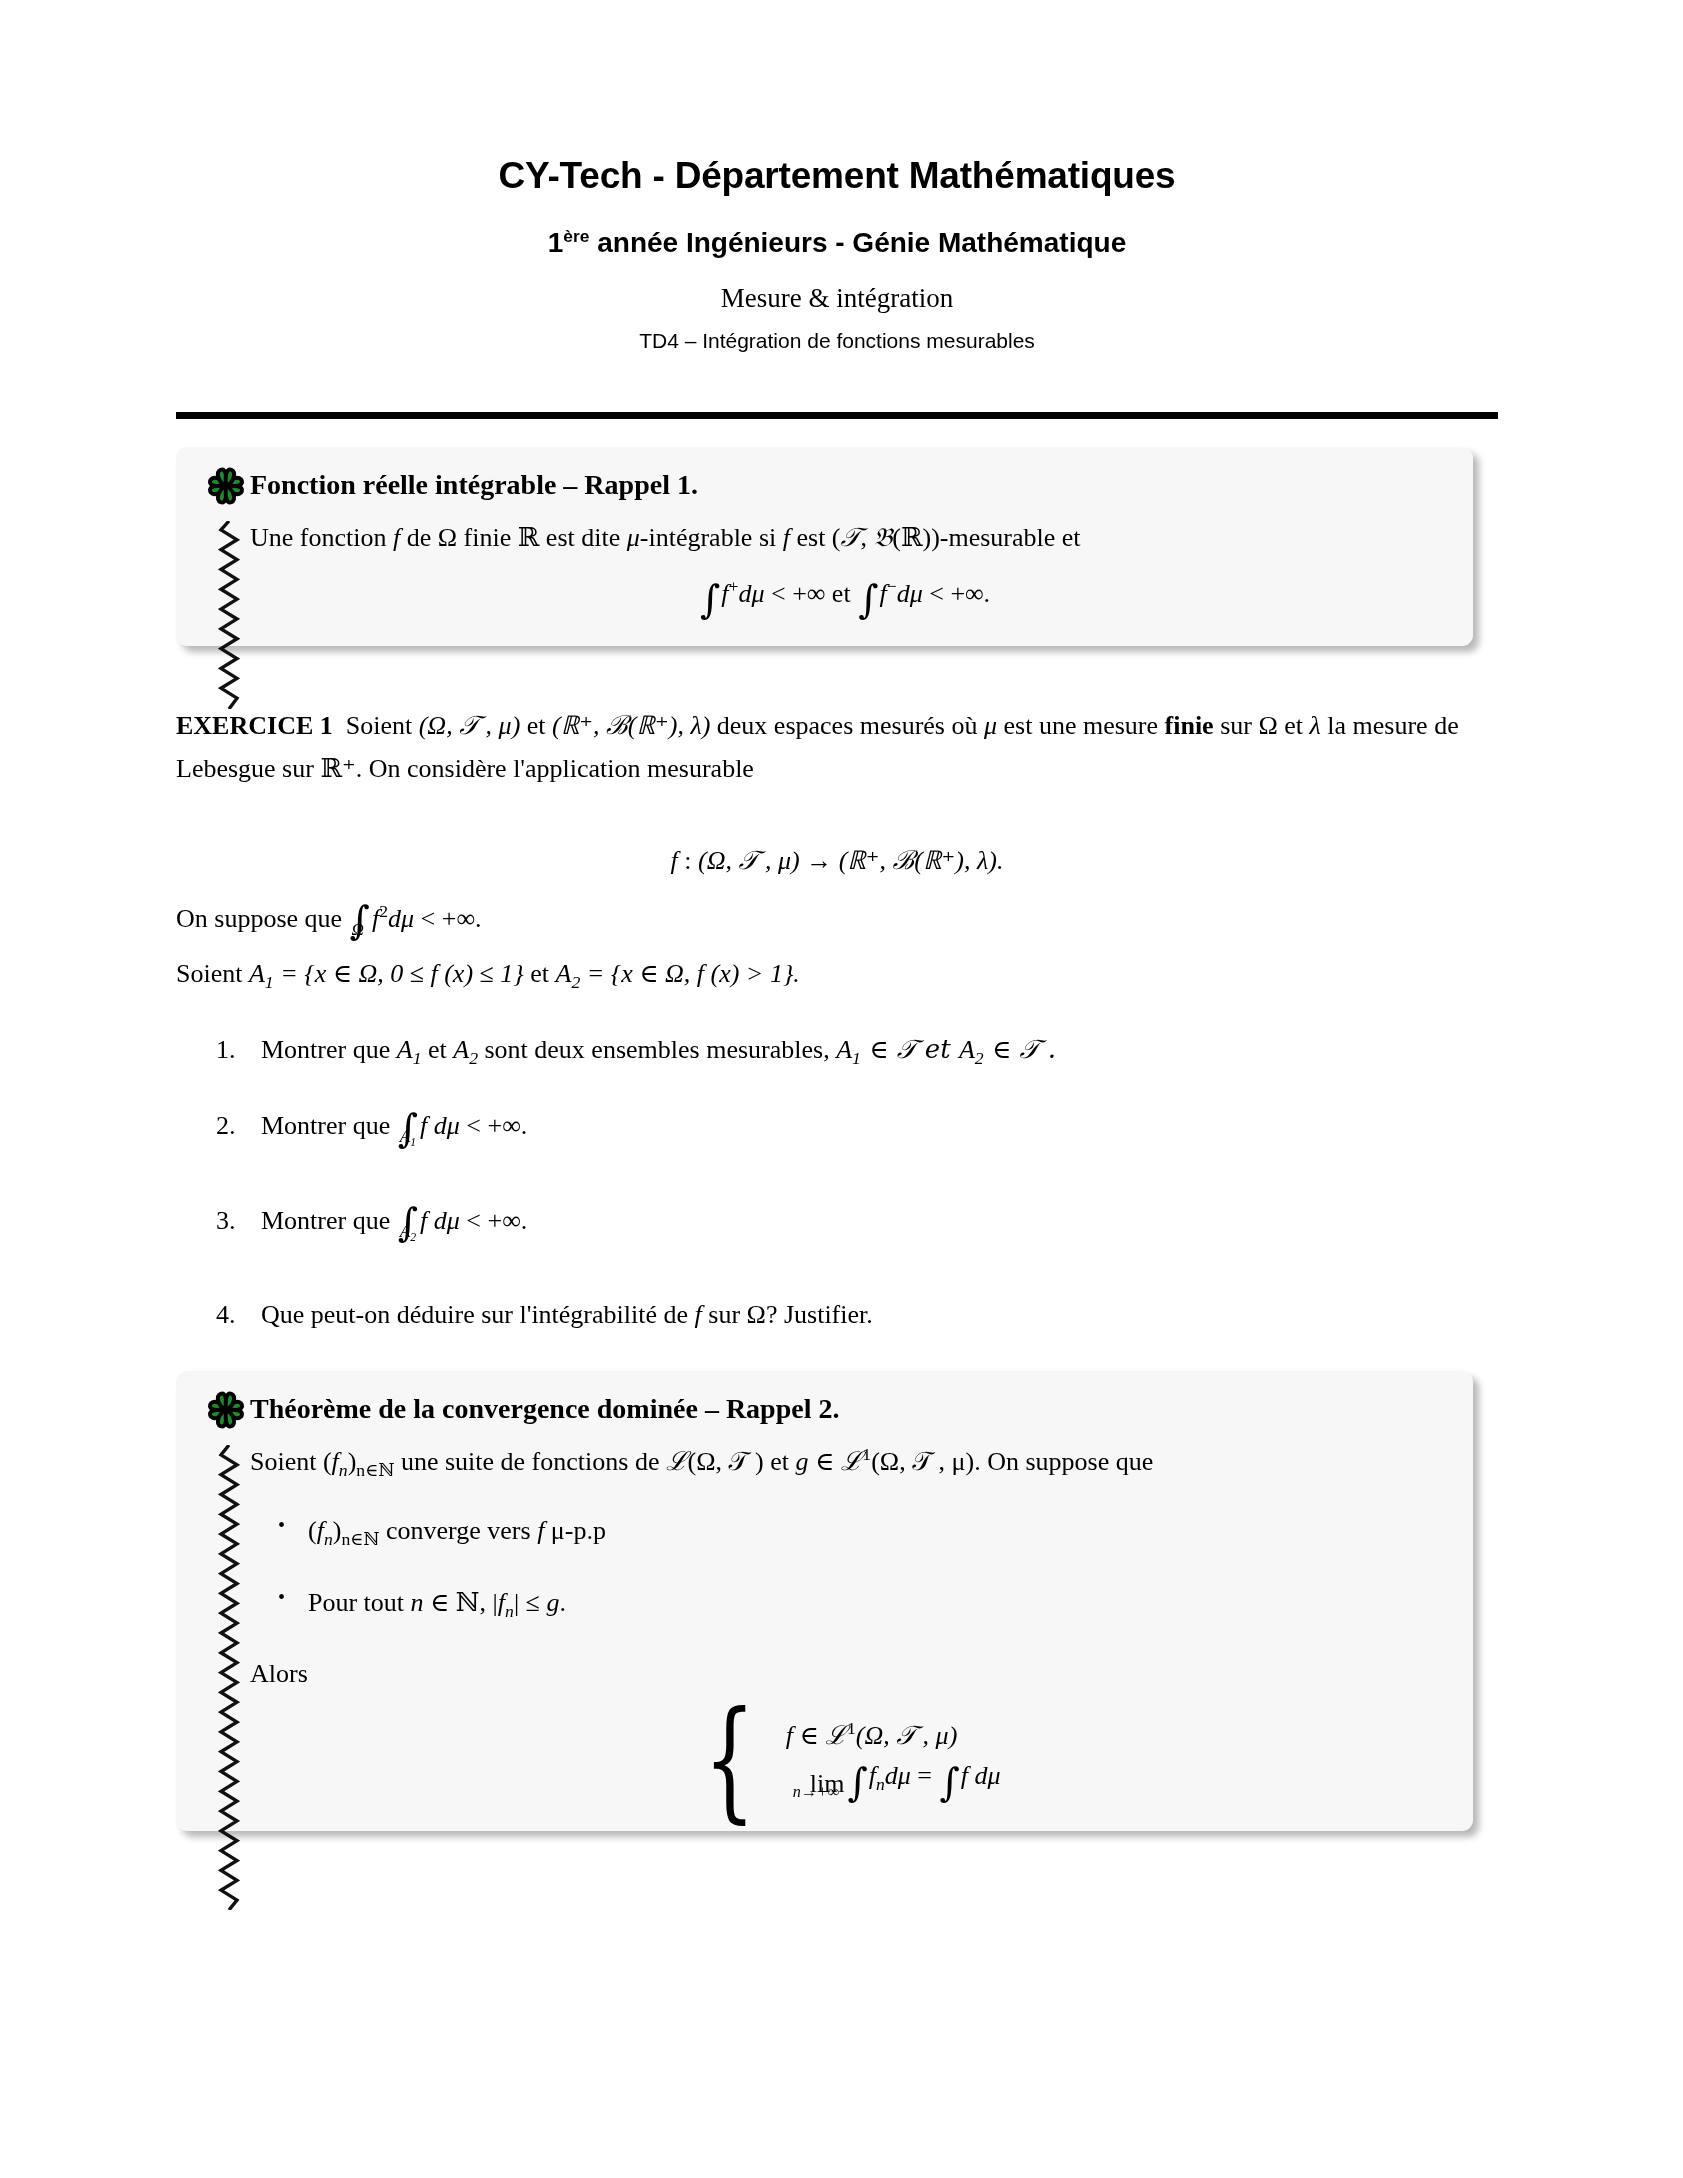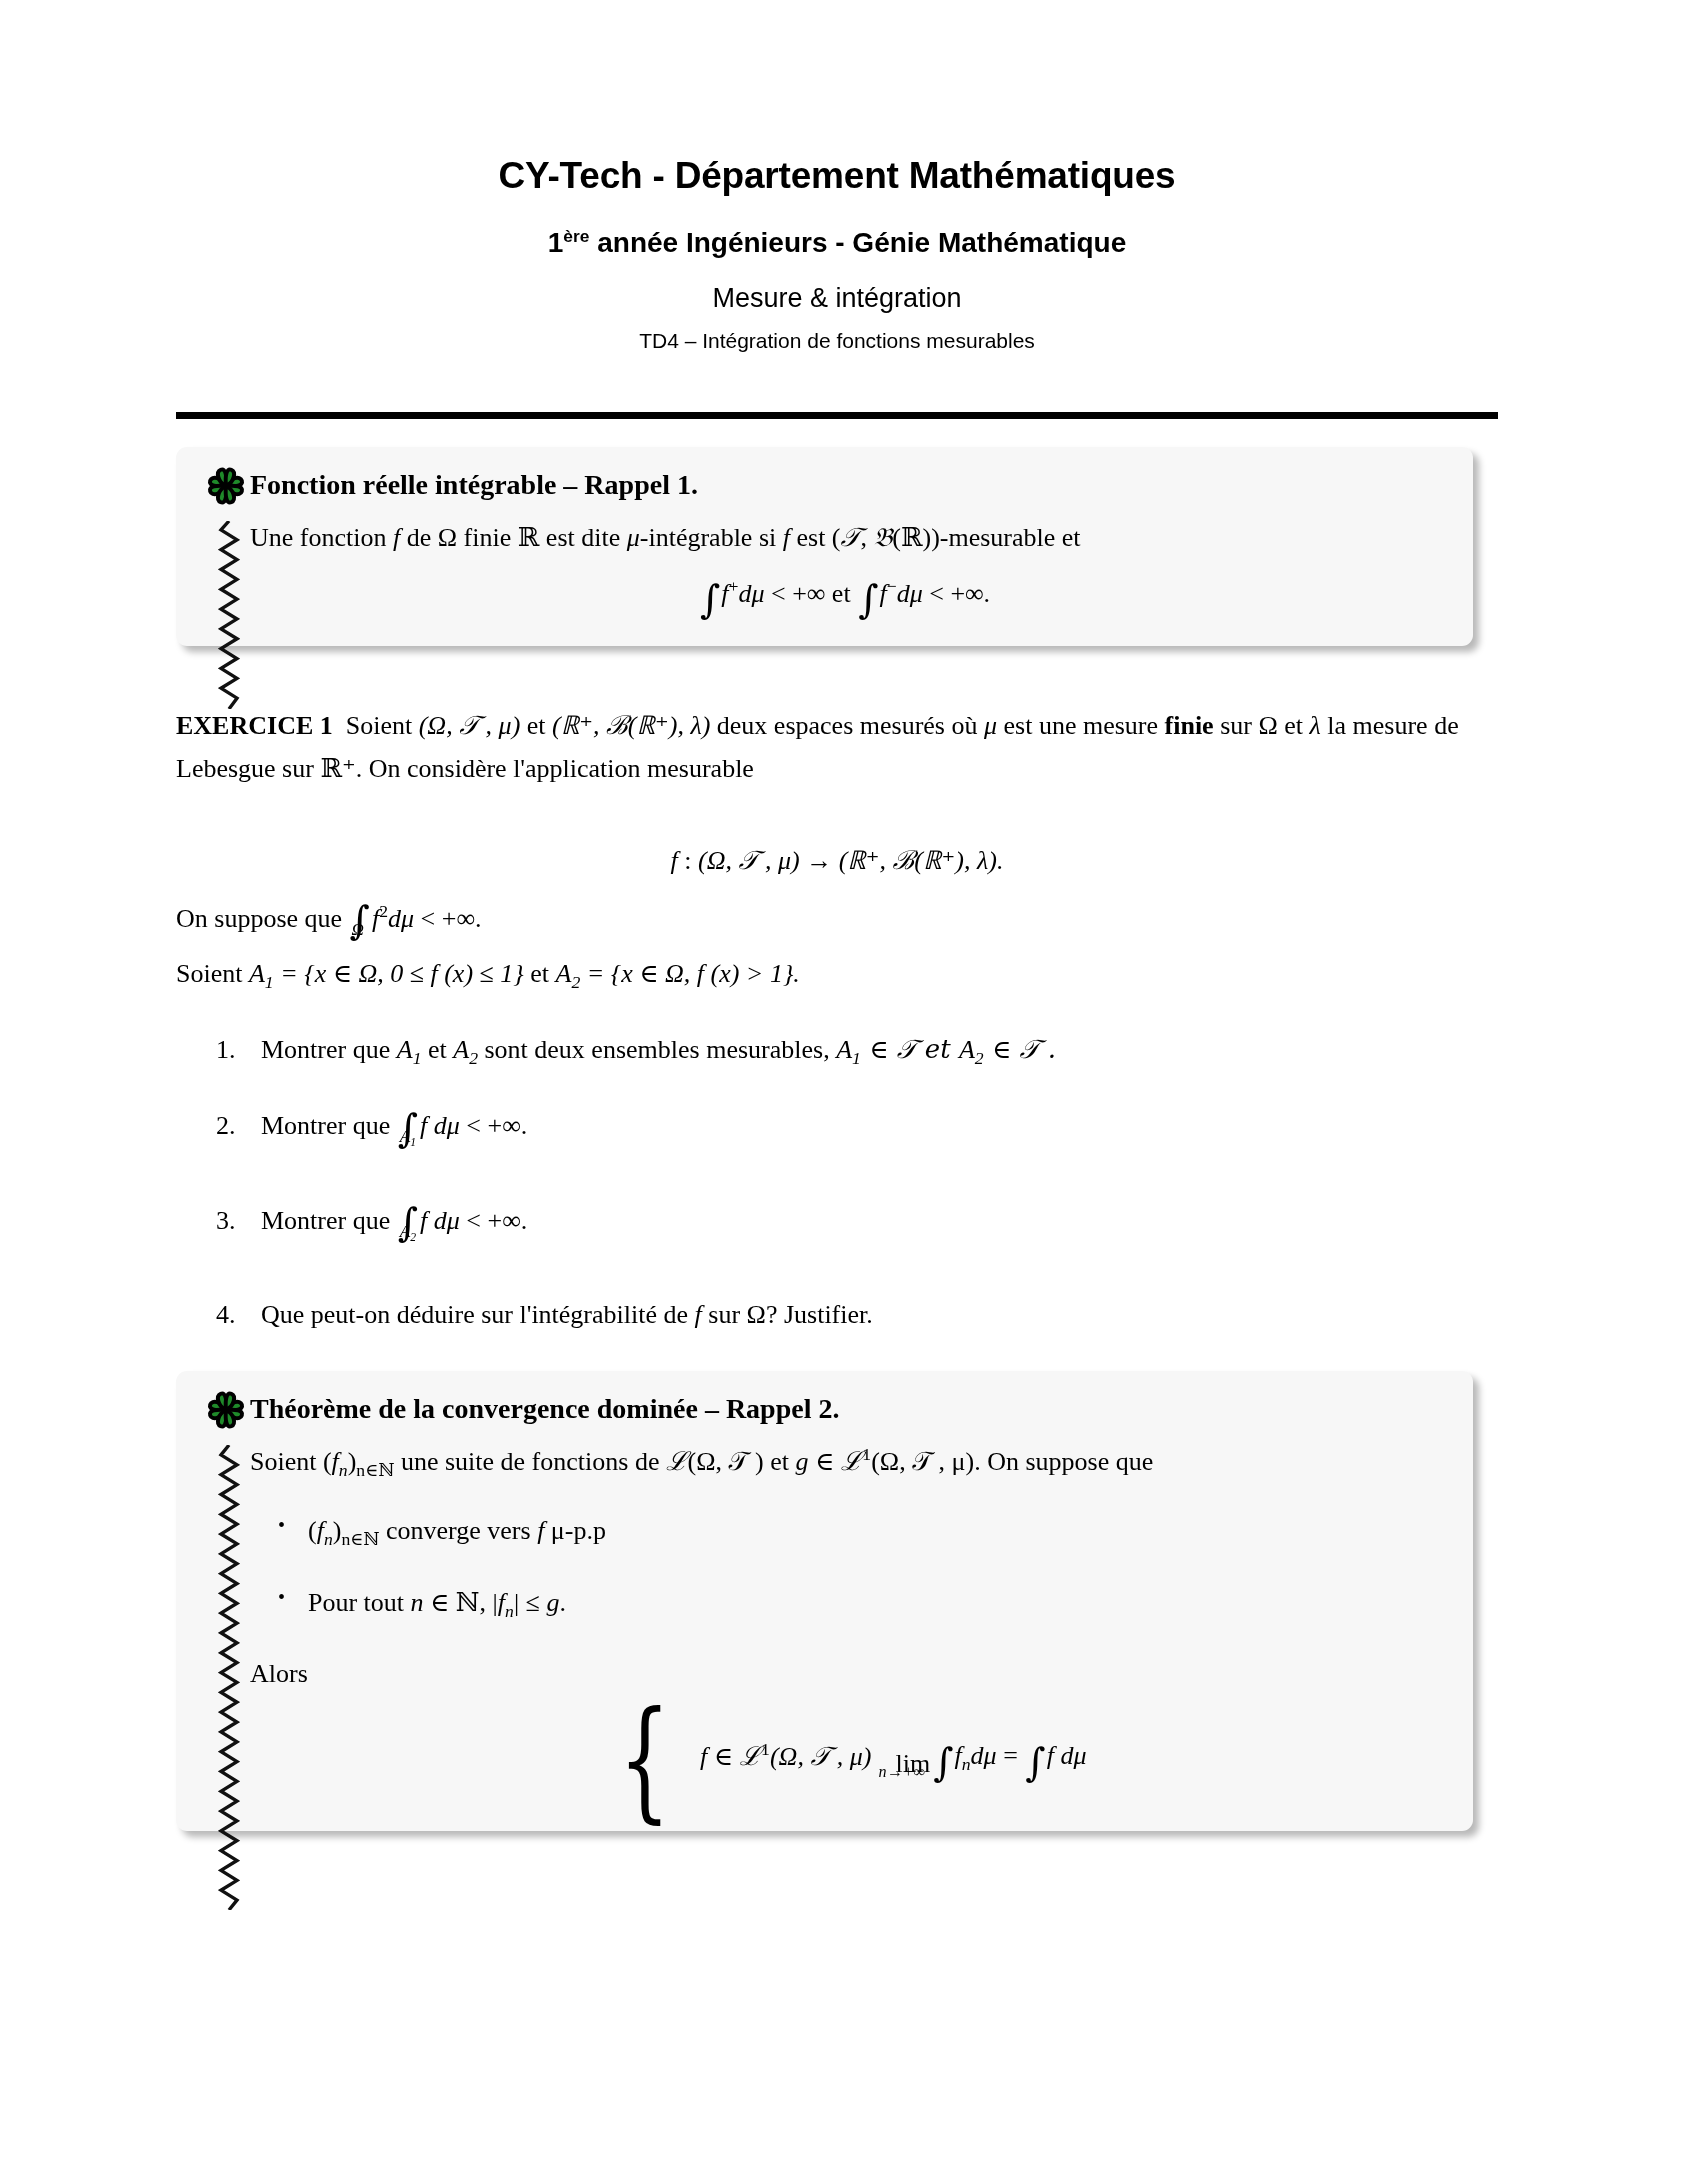--- a/index.html
+++ b/index.html
@@ -47,21 +47,21 @@
     font-size: 28px;
     margin: 26px 0 0 0;
     line-height: 1.25;
   }
   .doc-subtitle1 sup {
     font-size: 0.62em;
     vertical-align: super;
     line-height: 0;
   }
   .doc-subtitle2 {
-    font-family: Liberation Sans, sans-serif;
+    font-family: Liberation Serif, serif;
     font-weight: normal;
     font-size: 27px;
     margin: 22px 0 0 0;
     line-height: 1.25;
   }
   .doc-subtitle3 {
     font-family: "Liberation Sans", "DejaVu Sans", sans-serif;
     font-weight: normal;
     font-size: 21px;
     margin: 12px 0 0 0;
@@ -233,21 +233,21 @@
     margin: 18px 0 6px 0;
   }
   .brace {
     font-size: 131px;
     line-height: 0.72;
     font-family: "DejaVu Serif", serif;
     font-weight: 300;
     margin-right: 14px;
     transform: scaleX(0.62);
   }
-  .brace-rows { display: flex; }
+  .brace-rows { display: flex; flex-direction: column; }
 </style>
 </head>
 <body>
 
 <div class="page">
 
   <div class="header">
     <div class="doc-title">CY-Tech - Département Mathématiques</div>
     <div class="doc-subtitle1"><span>1</span><sup>ère</sup><span> année Ingénieurs - Génie Mathématique</span></div>
     <div class="doc-subtitle2">Mesure &amp; intégration</div>

